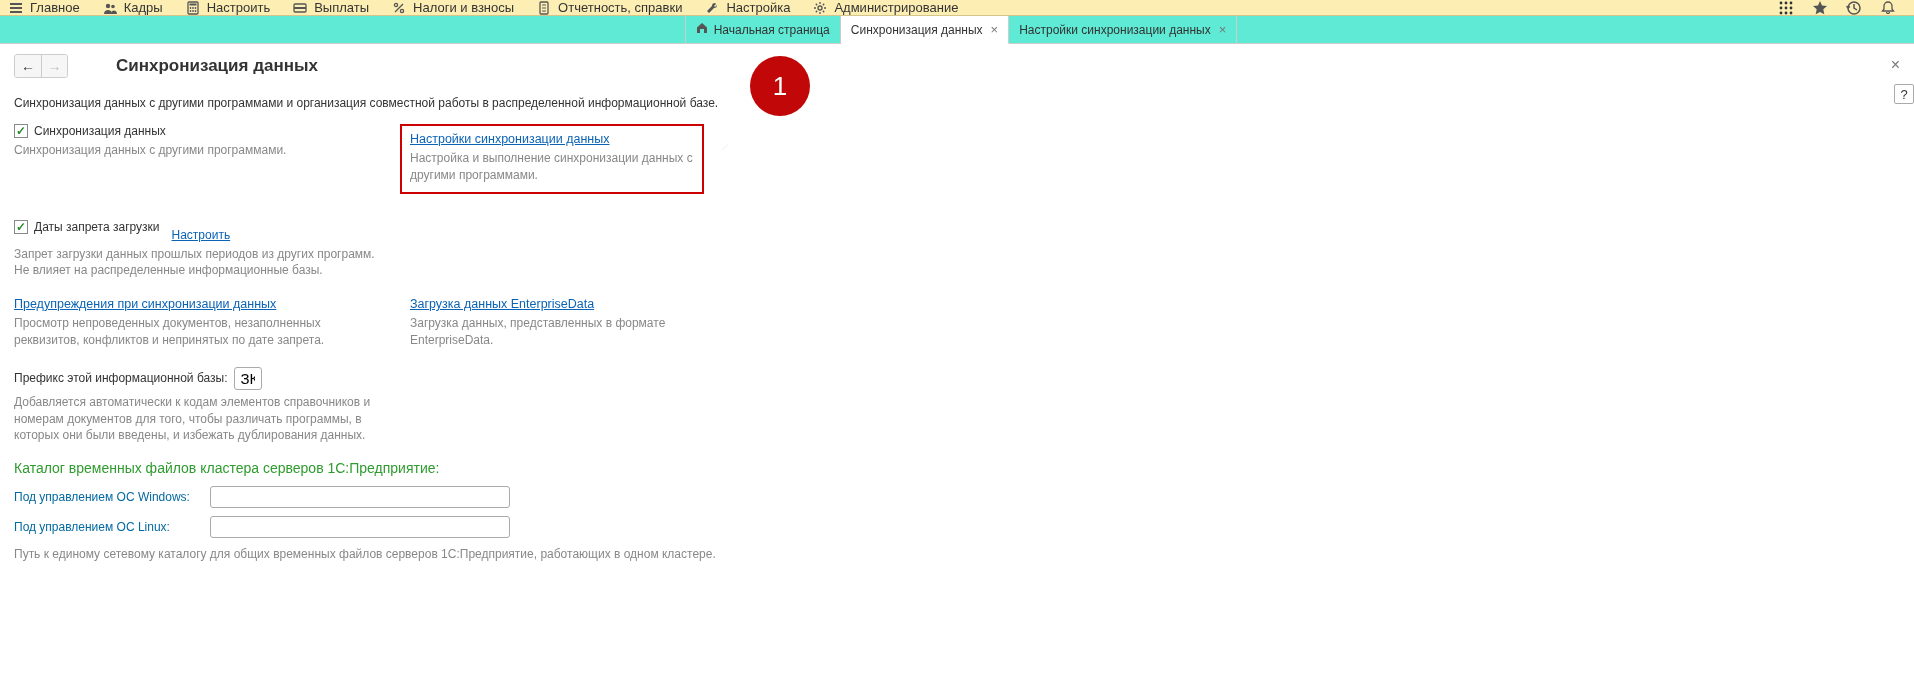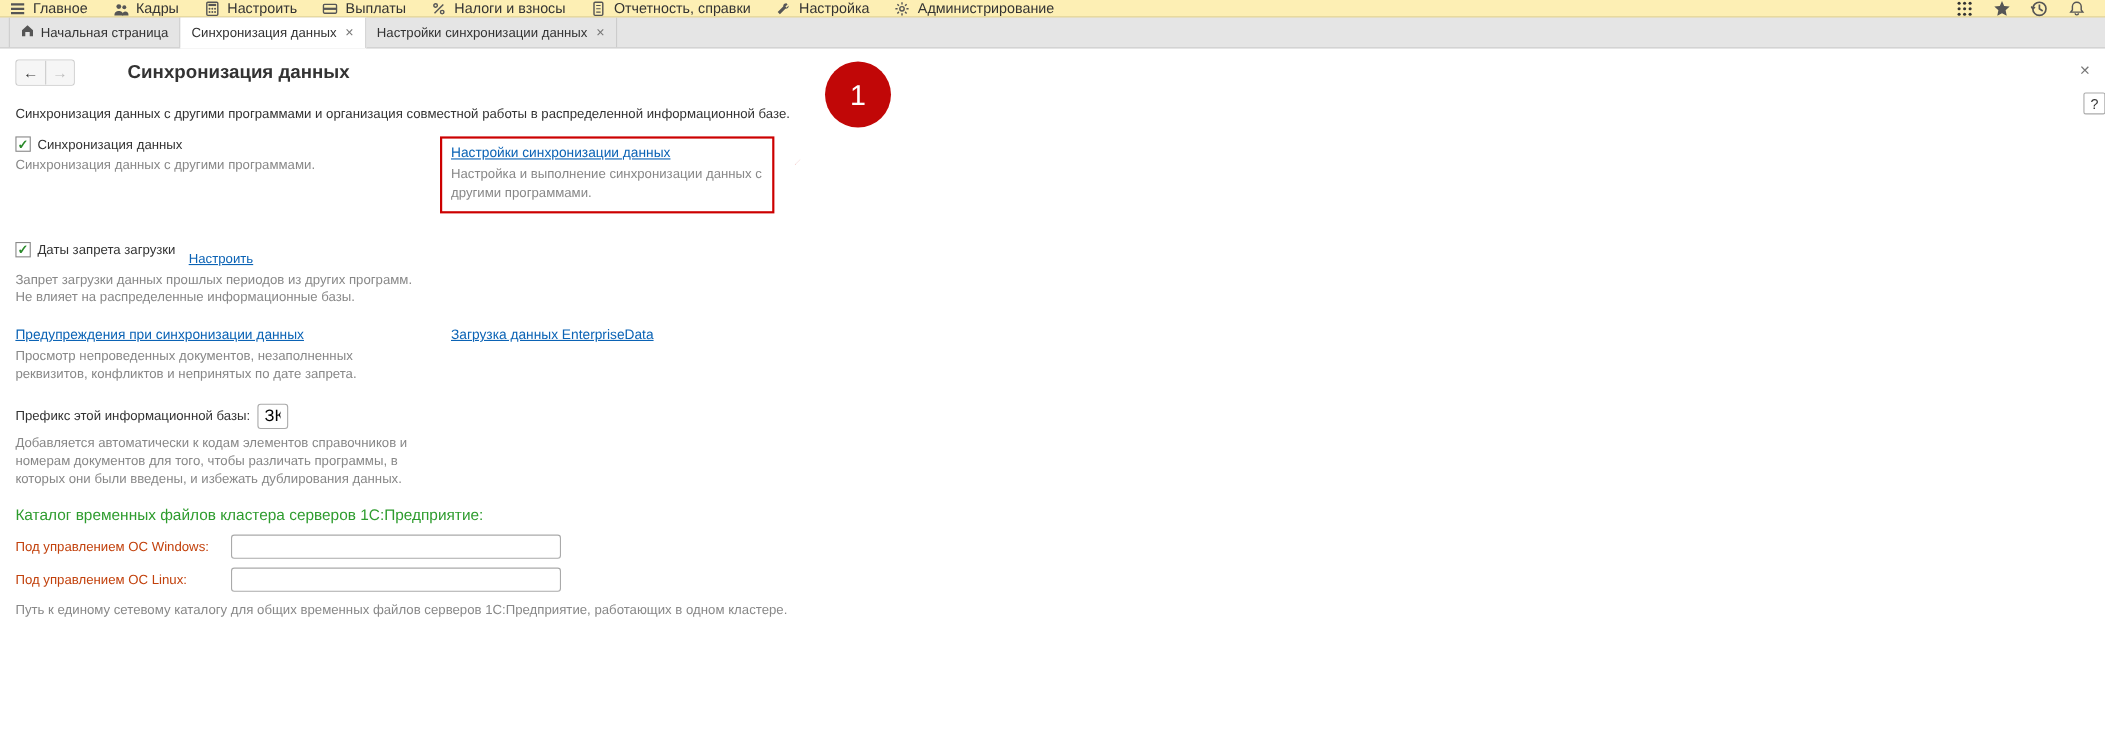--- a/index.html
+++ b/index.html
@@ -28,26 +28,27 @@
     gap: 6px;
     cursor: pointer;
     color: #333;
     font-size: 13px;
   }
   .toolbar-item .ti-icon { width: 16px; height: 16px; display: flex; align-items: center; justify-content: center; }
   .toolbar-icon-btn { width: 20px; height: 20px; display: flex; align-items: center; justify-content: center; cursor: pointer; color: #555; }
 
   
   .tabs-bar {
-    background: #e5e5e5;
+    background: #5eead4;
     border-bottom: 1px solid #ccc;
     height: 28px;
     display: flex;
     align-items: stretch;
     padding-left: 8px;
+    justify-content: center;
   }
   .tab {
     display: flex;
     align-items: center;
     gap: 6px;
     padding: 0 10px;
     font-size: 12px;
     color: #333;
     border-right: 1px solid #ccc;
     cursor: pointer;
@@ -167,21 +168,21 @@
     background: #fff;
   }
 
   .section-title {
     color: #2e9c2e;
     font-size: 14px;
     margin-top: 16px;
     margin-bottom: 10px;
   }
   .form-row { display: flex; align-items: center; gap: 6px; margin-bottom: 8px; }
-  .form-label { width: 190px; color: #c2410c; }
+  .form-label { width: 190px; color: #0369a1; }
   .text-input {
     border: 1px solid #aaa;
     border-radius: 3px;
     padding: 3px 6px;
     width: 300px;
     font-size: 12px;
     background: #fff;
   }
 
   
@@ -385,20 +386,21 @@
 Не влияет на распределенные информационные базы.</div>
   </div>
 
   <div class="two-col">
     <div class="col">
       <a class="link">Предупреждения при синхронизации данных</a>
       <div class="sub-desc">Просмотр непроведенных документов, незаполненных реквизитов, конфликтов и непринятых по дате запрета.</div>
     </div>
     <div class="col-right" style="margin-left: 6px;">
       <a class="link">Загрузка данных EnterpriseData</a>
+      <div class="sub-desc">Загрузка данных, представленных в формате EnterpriseData.</div>
     </div>
   </div>
 
   <div class="prefix-row">
     <span>Префикс этой информационной базы:</span>
     <input class="prefix-input" value="ЗК" style="">
   </div>
   <div class="sub-desc" style="max-width:360px;">Добавляется автоматически к кодам элементов справочников и номерам документов для того, чтобы различать программы, в которых они были введены, и избежать дублирования данных.</div>
 
   <div class="section-title">Каталог временных файлов кластера серверов 1С:Предприятие:</div>

